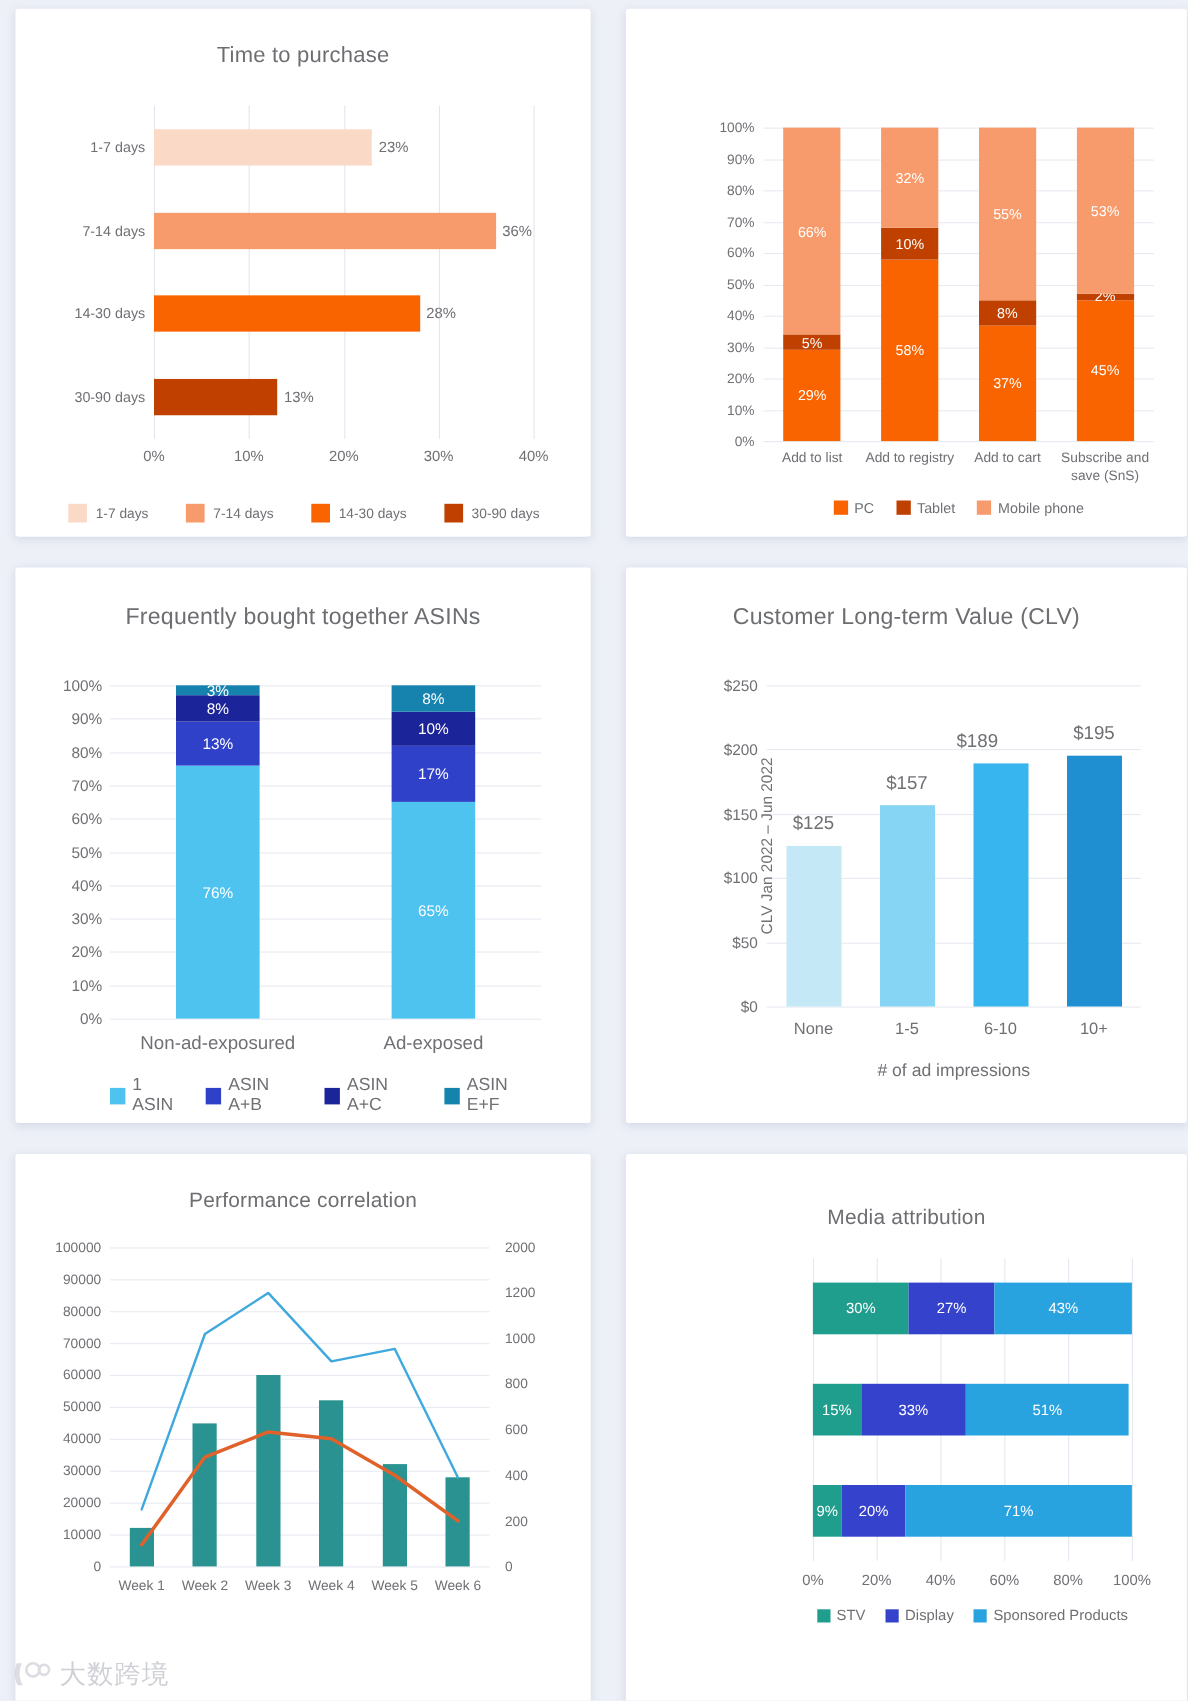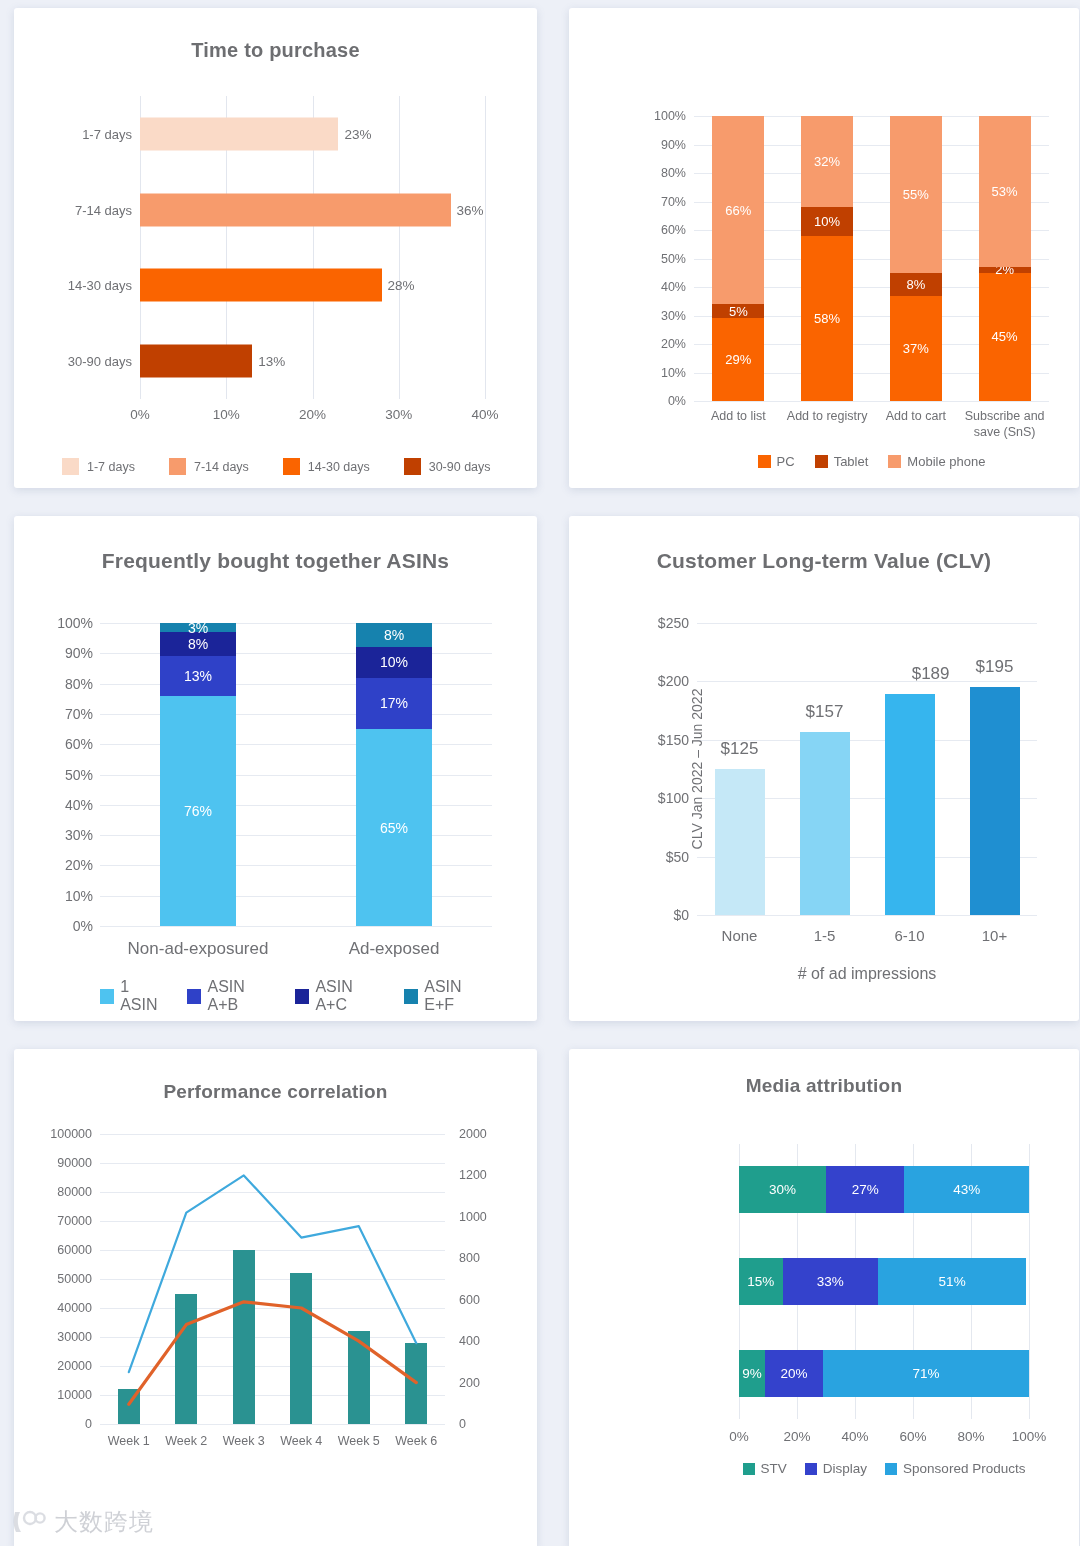--- a/index.html
+++ b/index.html
@@ -20,30 +20,30 @@
   }
   .card {
     background: #ffffff;
     border-radius: 3px;
     box-shadow: 0 2px 9px rgba(90,110,150,0.18);
     position: relative;
     overflow: hidden;
   }
   .ctitle {
     text-align: center;
-    font-weight: bold;
+    font-weight: normal;
     color: #6d6e71;
     letter-spacing: .2px;
   }
   .t1 { font-size: 20px; padding-top: 31px; }
   .t2 { font-size: 20px; padding-top: 31px; }
   .t3 { font-size: 21px; padding-top: 33px; }
   .t4 { font-size: 21px; padding-top: 33px; }
   .t5 { font-size: 19px; padding-top: 32px; }
-  .t6 { font-size: 19px; padding-top: 26px; }
+  .t6 { font-size: 19px; padding-top: 48px; }
   .plot { position: absolute; }
 
   
   #c1 .plot { left:126px; top:88px; width:345px; height:303px; }
   #c1 .vline { position:absolute; top:0; width:1px; height:303px; background:#e2e6ee; }
   #c1 .rowlab { position:absolute; right:calc(100% + 8px); white-space:nowrap;
                 font-size:13px; color:#6f7074; transform:translateY(-50%); }
   #c1 .bar { position:absolute; height:33px; transform:translateY(-50%); }
   #c1 .bval { position:absolute; transform:translateY(-50%); font-size:13.5px; color:#6f7074;
               margin-left:6px; white-space:nowrap; }
@@ -307,21 +307,21 @@
         <div class="ytk" style="left: 72px; top: 165.4px; width: 48px; font-size: 14px;">$200</div>
         <div class="hline" style="left: 128px; top: 107px; width: 340px;"></div>
         <div class="ytk" style="left: 72px; top: 107px; width: 48px; font-size: 14px;">$250</div>
         <div style="position: absolute; left: 145.5px; top: 253px; width: 50px; height: 146px; background: rgb(197, 232, 247);"></div>
         <div style="position: absolute; left: 130.5px; top: 223px; width: 80px; text-align: center; font-size: 17px; color: rgb(111, 112, 116);">$125</div>
         <div class="catlab" style="left: 128px; top: 411px; width: 85px; font-size: 15px;">None</div>
         <div style="position: absolute; left: 230.5px; top: 215.624px; width: 50px; height: 183.376px; background: rgb(134, 213, 245);"></div>
         <div style="position: absolute; left: 215.5px; top: 185.624px; width: 80px; text-align: center; font-size: 17px; color: rgb(111, 112, 116);">$157</div>
         <div class="catlab" style="left: 213px; top: 411px; width: 85px; font-size: 15px;">1-5</div>
         <div style="position: absolute; left: 315.5px; top: 178.248px; width: 50px; height: 220.752px; background: rgb(54, 181, 238);"></div>
-        <div style="position: absolute; left: 300.5px; top: 148.248px; width: 80px; text-align: right; font-size: 17px; color: rgb(111, 112, 116);">$189</div>
+        <div style="position: absolute; left: 300.5px; top: 148.248px; width: 80px; text-align: left; font-size: 17px; color: rgb(111, 112, 116);">$189</div>
         <div class="catlab" style="left: 298px; top: 411px; width: 85px; font-size: 15px;">6-10</div>
         <div style="position: absolute; left: 400.5px; top: 171.24px; width: 50px; height: 227.76px; background: rgb(31, 143, 209);"></div>
         <div style="position: absolute; left: 385.5px; top: 141.24px; width: 80px; text-align: center; font-size: 17px; color: rgb(111, 112, 116);">$195</div>
         <div class="catlab" style="left: 383px; top: 411px; width: 85px; font-size: 15px;">10+</div>
         <div style="position: absolute; left: 128px; top: 449px; width: 340px; text-align: center; font-size: 16px; color: rgb(111, 112, 116);"># of ad impressions</div>
         <div style="position: absolute; left: 8px; top: 253px; width: 240px; text-align: center; font-size: 14px; color: rgb(111, 112, 116); transform: translateY(-50%) rotate(-90deg);">CLV Jan 2022 – Jun 2022</div>
       </div>
   </div>
 
   <div class="card" id="c5">

